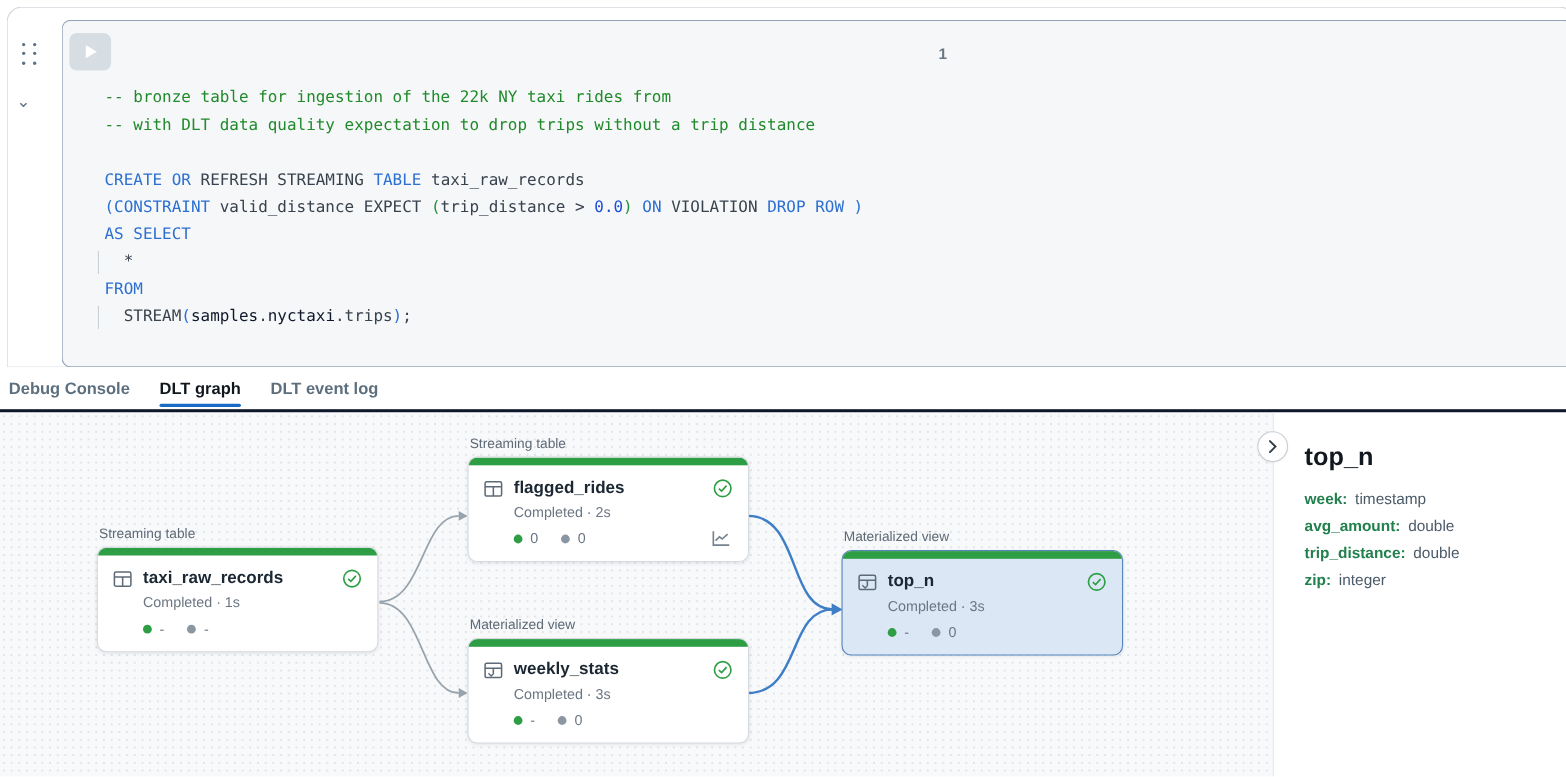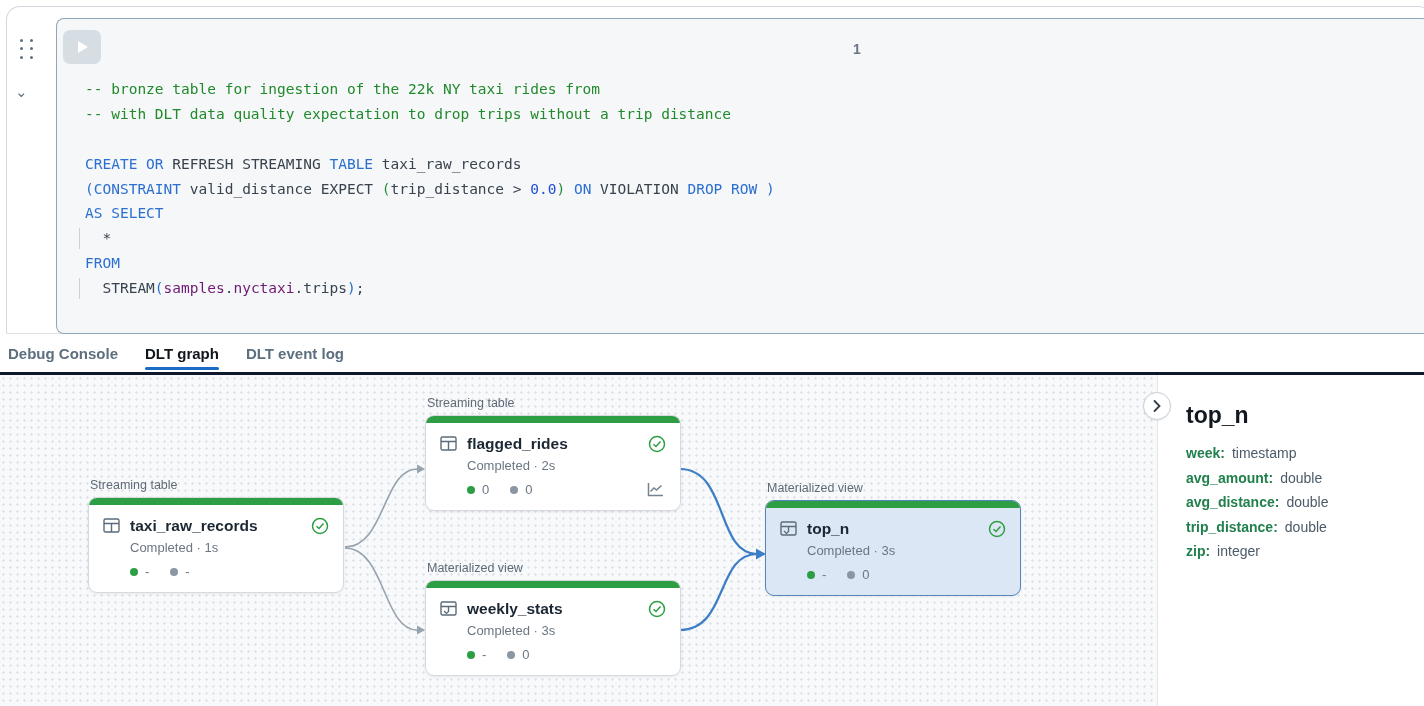--- a/index.html
+++ b/index.html
@@ -21,30 +21,30 @@
   .cell { position:absolute; left:49px; top:11px; width:1374px; height:316px;
           background:#f5f7f9; border:1px solid #93a5b8; border-right:none;
           border-radius:8px 8px 0 8px; }
   .run-button { position:absolute; left:6px; top:11px; width:38px; height:34px;
                 background:#d6dde3; border:none; border-radius:7px; cursor:pointer;
                 display:flex; align-items:center; justify-content:center; }
   .run-button svg { display:block; }
   .cell-num { position:absolute; left:770px; top:22px; width:60px; text-align:center;
               color:#6a7684; font-size:14px; font-weight:bold; }
 
-  .code { position:absolute; left:28px; top:58px;
+  .code { position:absolute; left:38px; top:58px;
           font-family:"DejaVu Sans Mono","Liberation Mono",monospace;
           font-size:14.5px; font-weight:500; line-height:24.9px; color:#39434e; white-space:pre; }
   .code .line { position:relative; height:24.9px; }
   .code .line.guide::before { content:""; position:absolute; left:-6px; top:2px; bottom:2px;
                               border-left:1px solid #c9d0d6; }
   .tok-kw  { color:#2c6fd1; }
   .tok-cm  { color:#218a2b; }
   .tok-num { color:#1d4ed8; }
-  .tok-org { color:#701a75; }
+  .tok-org { color:#0f172a; }
   .tok-pg  { color:#23913c; }
   .tok-pl  { color:#39434e; }
 
   
   .tabbar { position:absolute; left:0; top:334px; width:1424px; height:41px; background:#fff;
             border-bottom:3px solid #0f172a; display:flex; align-items:center; padding-left:8px; }
   .tab { position:relative; height:100%; display:flex; align-items:center;
          margin-right:27px; font-size:15px; color:#5c6f7e; font-weight:bold; cursor:pointer; }
   .tab.active { color:#10161c; }
   .tab.active::after { content:""; position:absolute; left:0; right:0; bottom:2px;
@@ -61,21 +61,21 @@
   .node-flagged { left:425px; top:21px; }
   .node-taxi    { left:88px;  top:103px; }
   .node-weekly  { left:425px; top:186px; }
   .node-topn    { left:765px; top:106px; }
   .node-type-label { font-size:12.5px; color:#5e6b77; margin:0 0 5px 2px; }
   .node-card { background:#fff; border:1px solid #d6dade; border-radius:9px;
                box-shadow:0 1px 3px rgba(30,40,50,.08); overflow:hidden; cursor:pointer; }
   .node.selected .node-card { background:#dbe7f4; border:1.5px solid #5585bb; }
   .node-topbar { height:7px; background:#2e9e44; }
   .node-body { padding:12px 14px 13px 14px; }
-  .node-row1 { display:flex; gap:10px; }
+  .node-row1 { display:flex; align-items:center; gap:10px; }
   .node-title { font-size:15.5px; font-weight:bold; color:#1b2733; flex:1; }
   .node-status { font-size:13px; color:#6b7683; margin:5px 0 0 27px; }
   .node-metrics { display:flex; align-items:center; gap:7px; margin:9px 0 0 27px;
                   font-size:13px; color:#6b7683; }
   .dot { width:8px; height:8px; border-radius:50%; display:inline-block; }
   .dot-green { background:#2e9e44; }
   .dot-gray  { background:#8a97a3; margin-left:14px; }
   .metric-chart-icon { margin-left:auto; margin-right:2px; display:flex; cursor:pointer; }
 
   
@@ -266,19 +266,18 @@
     <svg width="8" height="12" viewBox="0 0 8 12">
       <path d="M1.5 1 L6.5 6 L1.5 11" fill="none" stroke="#333d47" stroke-width="1.8" stroke-linecap="round"></path>
     </svg>
   </button>
 
   <div class="side-panel">
     <div class="panel-title">top_n</div>
     <div class="panel-fields" id="panel-fields">
         <div><span class="fname">week:</span><span class="ftype">timestamp</span></div>
         <div><span class="fname">avg_amount:</span><span class="ftype">double</span></div>
-        <div><span class="fname">avg_distance:</span><span class="ftype">double</span></div>
         <div><span class="fname">trip_distance:</span><span class="ftype">double</span></div>
         <div><span class="fname">zip:</span><span class="ftype">integer</span></div>
       </div>
   </div>
 
 </div>
 
 </body></html>

